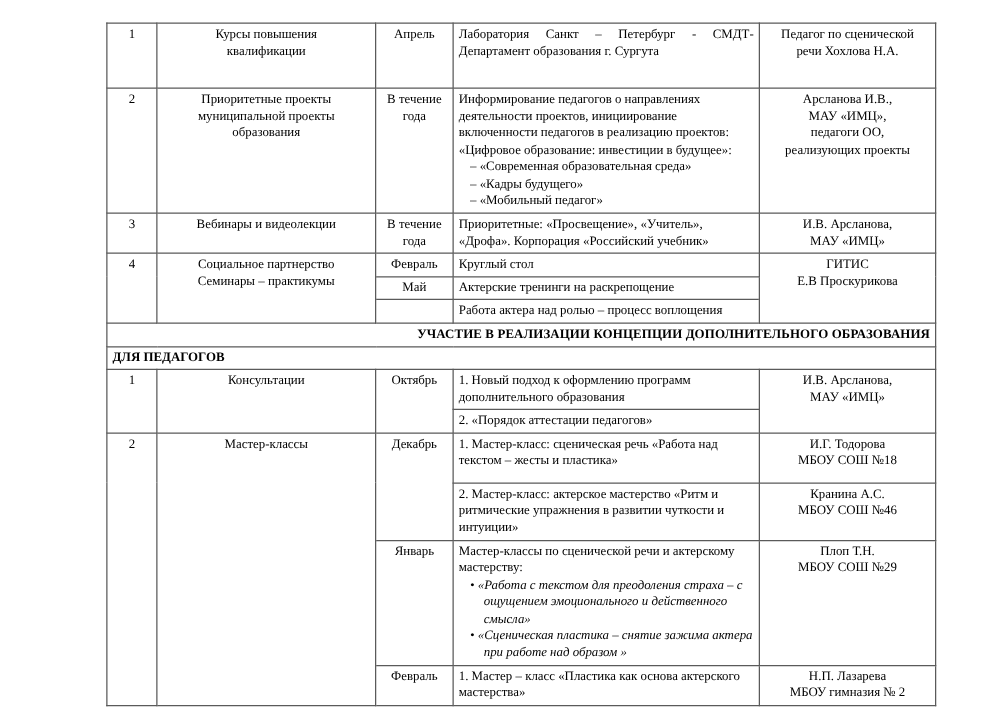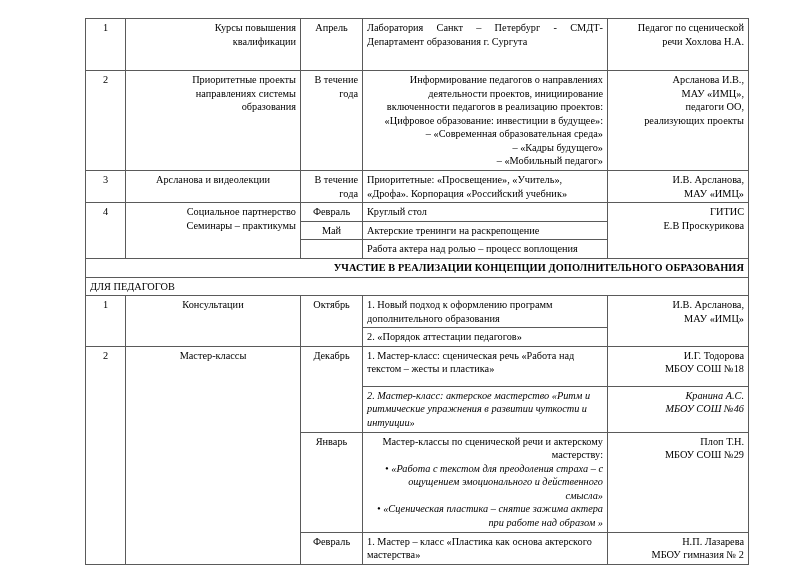--- a/index.html
+++ b/index.html
@@ -51,34 +51,34 @@
 
   .section-head {
     text-align: right;
     font-weight: bold;
     font-size: 10.3px;
     letter-spacing: 0.1px;
     padding: 3px 4px;
   }
   .section-sub {
     text-align: left;
-    font-weight: normal;
+    font-weight: bold;
     font-size: 10.3px;
     padding: 3px 4px;
   }
   .bullet-line {
     padding-left: 11px;
     text-indent: -11px;
     margin-left: 9px;
     font-style: italic;
   }
   .dash-line {
     padding-left: 9px;
   }
-  .line { display: block; text-align: right; }
+  .line { display: block; }
 </style>
 </head>
 <body>
 
 <div id="sheet">
 
   <table class="doc-table">
     <colgroup>
       <col class="c-num">
       <col class="c-name">
@@ -107,21 +107,21 @@
           <span class="line">речи Хохлова Н.А.</span>
         </td>
       </tr>
 
       <tr style="height:90px;">
         <td class="ctr top">
           <span>2</span>
         </td>
         <td class="ctr top">
           <span class="line">Приоритетные проекты</span>
-          <span class="line">направлениях системы</span>
+          <span class="line">муниципальной проекты</span>
           <span class="line">образования</span>
         </td>
         <td class="ctr top">
           <span class="line">В течение</span>
           <span class="line">года</span>
         </td>
         <td class="lft top">
           <span class="line">Информирование педагогов о направлениях деятельности проектов, инициирование включенности педагогов в реализацию проектов: «Цифровое образование: инвестиции в будущее»:</span>
           <span class="line dash-line">– «Современная образовательная среда»</span>
           <span class="line dash-line">– «Кадры будущего»</span>
@@ -133,21 +133,21 @@
           <span class="line">педагоги ОО,</span>
           <span class="line">реализующих проекты</span>
         </td>
       </tr>
 
       <tr style="height:29px;">
         <td class="ctr top">
           <span>3</span>
         </td>
         <td class="ctr top">
-          <span>Арсланова и видеолекции</span>
+          <span>Вебинары и видеолекции</span>
         </td>
         <td class="ctr top">
           <span class="line">В течение</span>
           <span class="line">года</span>
         </td>
         <td class="lft top">
           <span>Приоритетные: «Просвещение», «Учитель», «Дрофа». Корпорация «Российский учебник»</span>
         </td>
         <td class="ctr top">
           <span class="line">И.В. Арсланова,</span>
@@ -232,21 +232,21 @@
           <span>Декабрь</span>
         </td>
         <td class="lft top">
           <span>1. Мастер-класс: сценическая речь «Работа над текстом – жесты и пластика»</span>
         </td>
         <td class="ctr top">
           <span class="line">И.Г. Тодорова</span>
           <span class="line">МБОУ СОШ №18</span>
         </td>
       </tr>
-      <tr style="height:44px;font-style:italic;">
+      <tr style="height:44px;">
         <td class="lft top">
           <span>2. Мастер-класс: актерское мастерство «Ритм и ритмические  упражнения в развитии чуткости и интуиции»</span>
         </td>
         <td class="ctr top">
           <span class="line">Кранина А.С.</span>
           <span class="line">МБОУ СОШ №46</span>
         </td>
       </tr>
       <tr style="height:88px;">
         <td class="ctr top">

